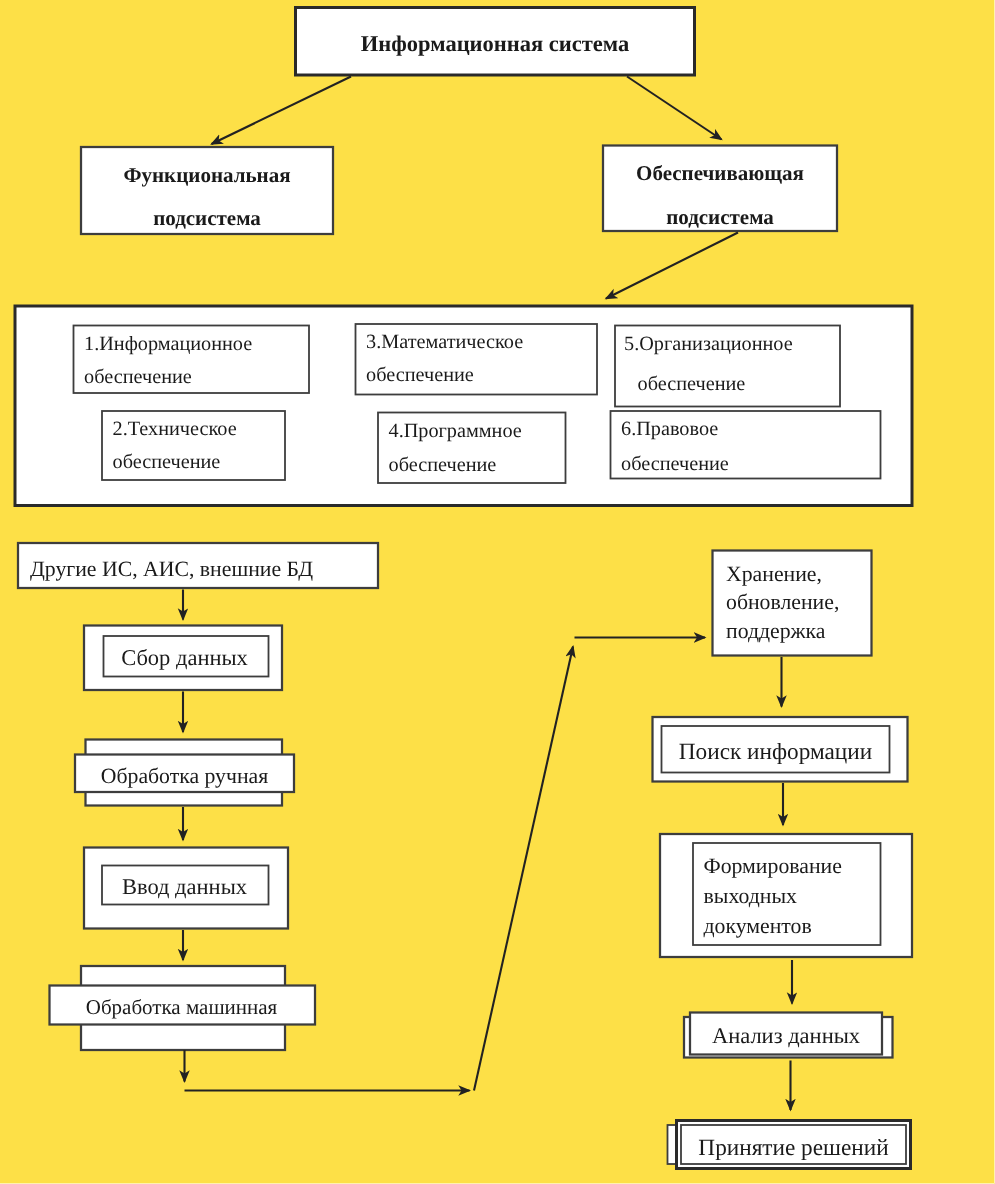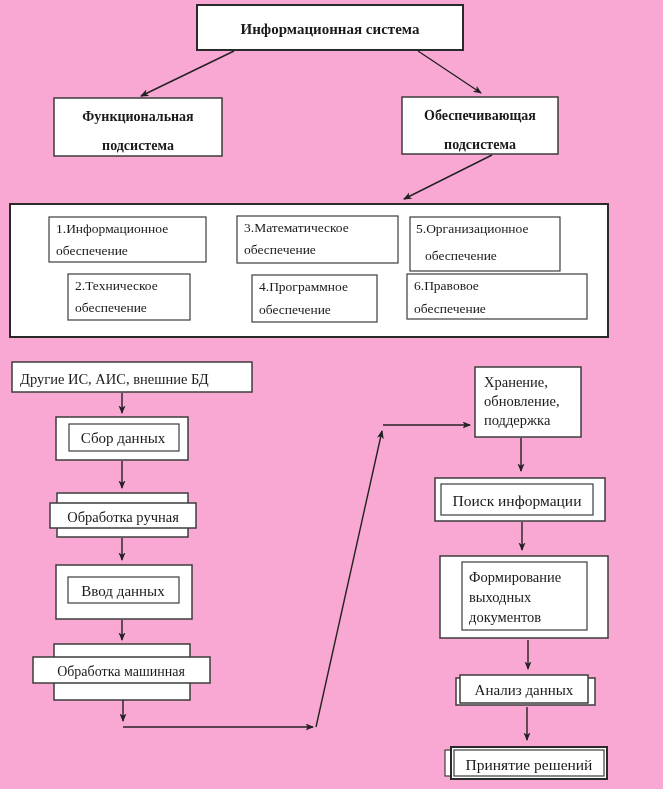--- a/index.html
+++ b/index.html
@@ -1,20 +1,20 @@
 <!DOCTYPE html>
 <html><head>
 <meta charset="utf-8">
 <style>
   html, body { margin: 0; padding: 0; background: #ffffff; }
   .canvas {
     position: relative;
     width: 663px;
     height: 789px;
-    background: #f9a8d4;
+    background: #fde047;
     font-family: "Liberation Serif", "DejaVu Serif", serif;
   }
   svg { display: block; }
   svg text {
     font-family: "Liberation Serif", "DejaVu Serif", serif;
     fill: #1a1a1a;
   }
   .b  { font-weight: bold; }
   .s13 { font-size: 13.5px; }
   .s14 { font-size: 14px; }

